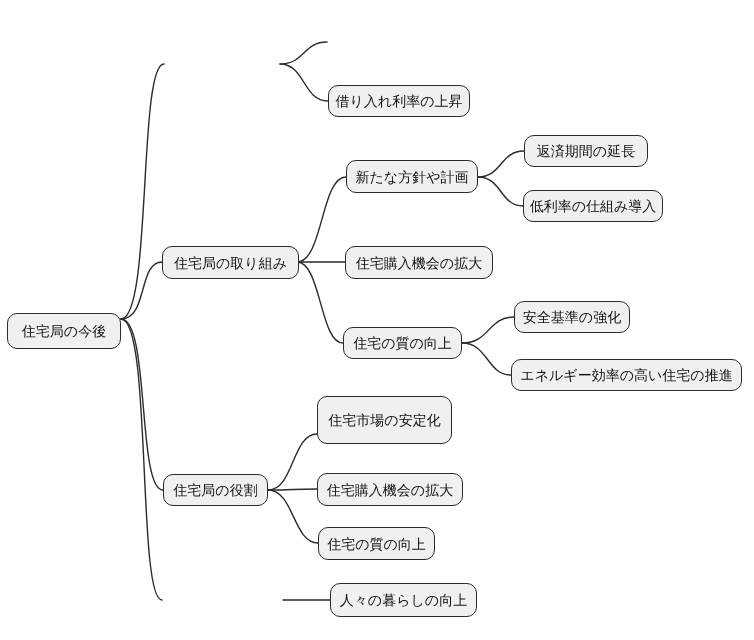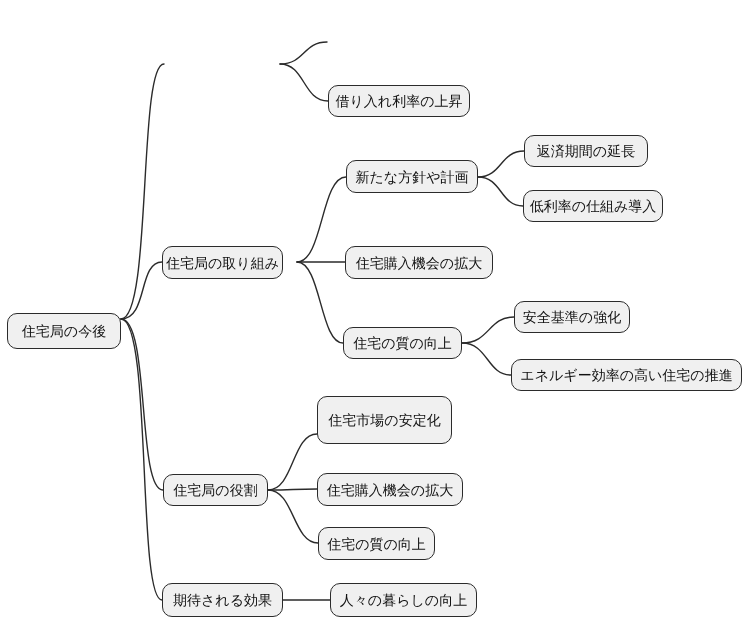--- a/index.html
+++ b/index.html
@@ -68,21 +68,21 @@
   <div class="node" style="left:7px; top:303px; width:114px; height:36px;margin-top:10px;">
     <span>住宅局の今後</span>
   </div>
 
 
 
   <div class="node" style="left:328px; top:85px; width:142px; height:32px;">
     <span>借り入れ利率の上昇</span>
   </div>
 
-  <div class="node" style="left:162px; top:246px; width:121px; height:33px;text-align:right;">
+  <div class="node" style="left:162px; top:246px; width:137px; height:33px;text-align:right;">
     <span>住宅局の取り組み</span>
   </div>
 
   <div class="node" style="left:346px; top:160px; width:132px; height:33px;">
     <span>新たな方針や計画</span>
   </div>
 
   <div class="node" style="left:524px; top:135px; width:124px; height:32px;">
     <span>返済期間の延長</span>
   </div>
@@ -116,21 +116,18 @@
   </div>
 
   <div class="node" style="left:317px; top:473px; width:146px; height:33px;">
     <span>住宅購入機会の拡大</span>
   </div>
 
   <div class="node" style="left:318px; top:527px; width:117px; height:33px;">
     <span>住宅の質の向上</span>
   </div>
 
-  <div class="node" style="left:162px; top:583px; width:121px; height:34px;">
-    <span>期待される効果</span>
-  </div>
 
   <div class="node" style="left:330px; top:583px; width:147px; height:34px;">
     <span>人々の暮らしの向上</span>
   </div>
 
 </div>
 
 </body></html>

